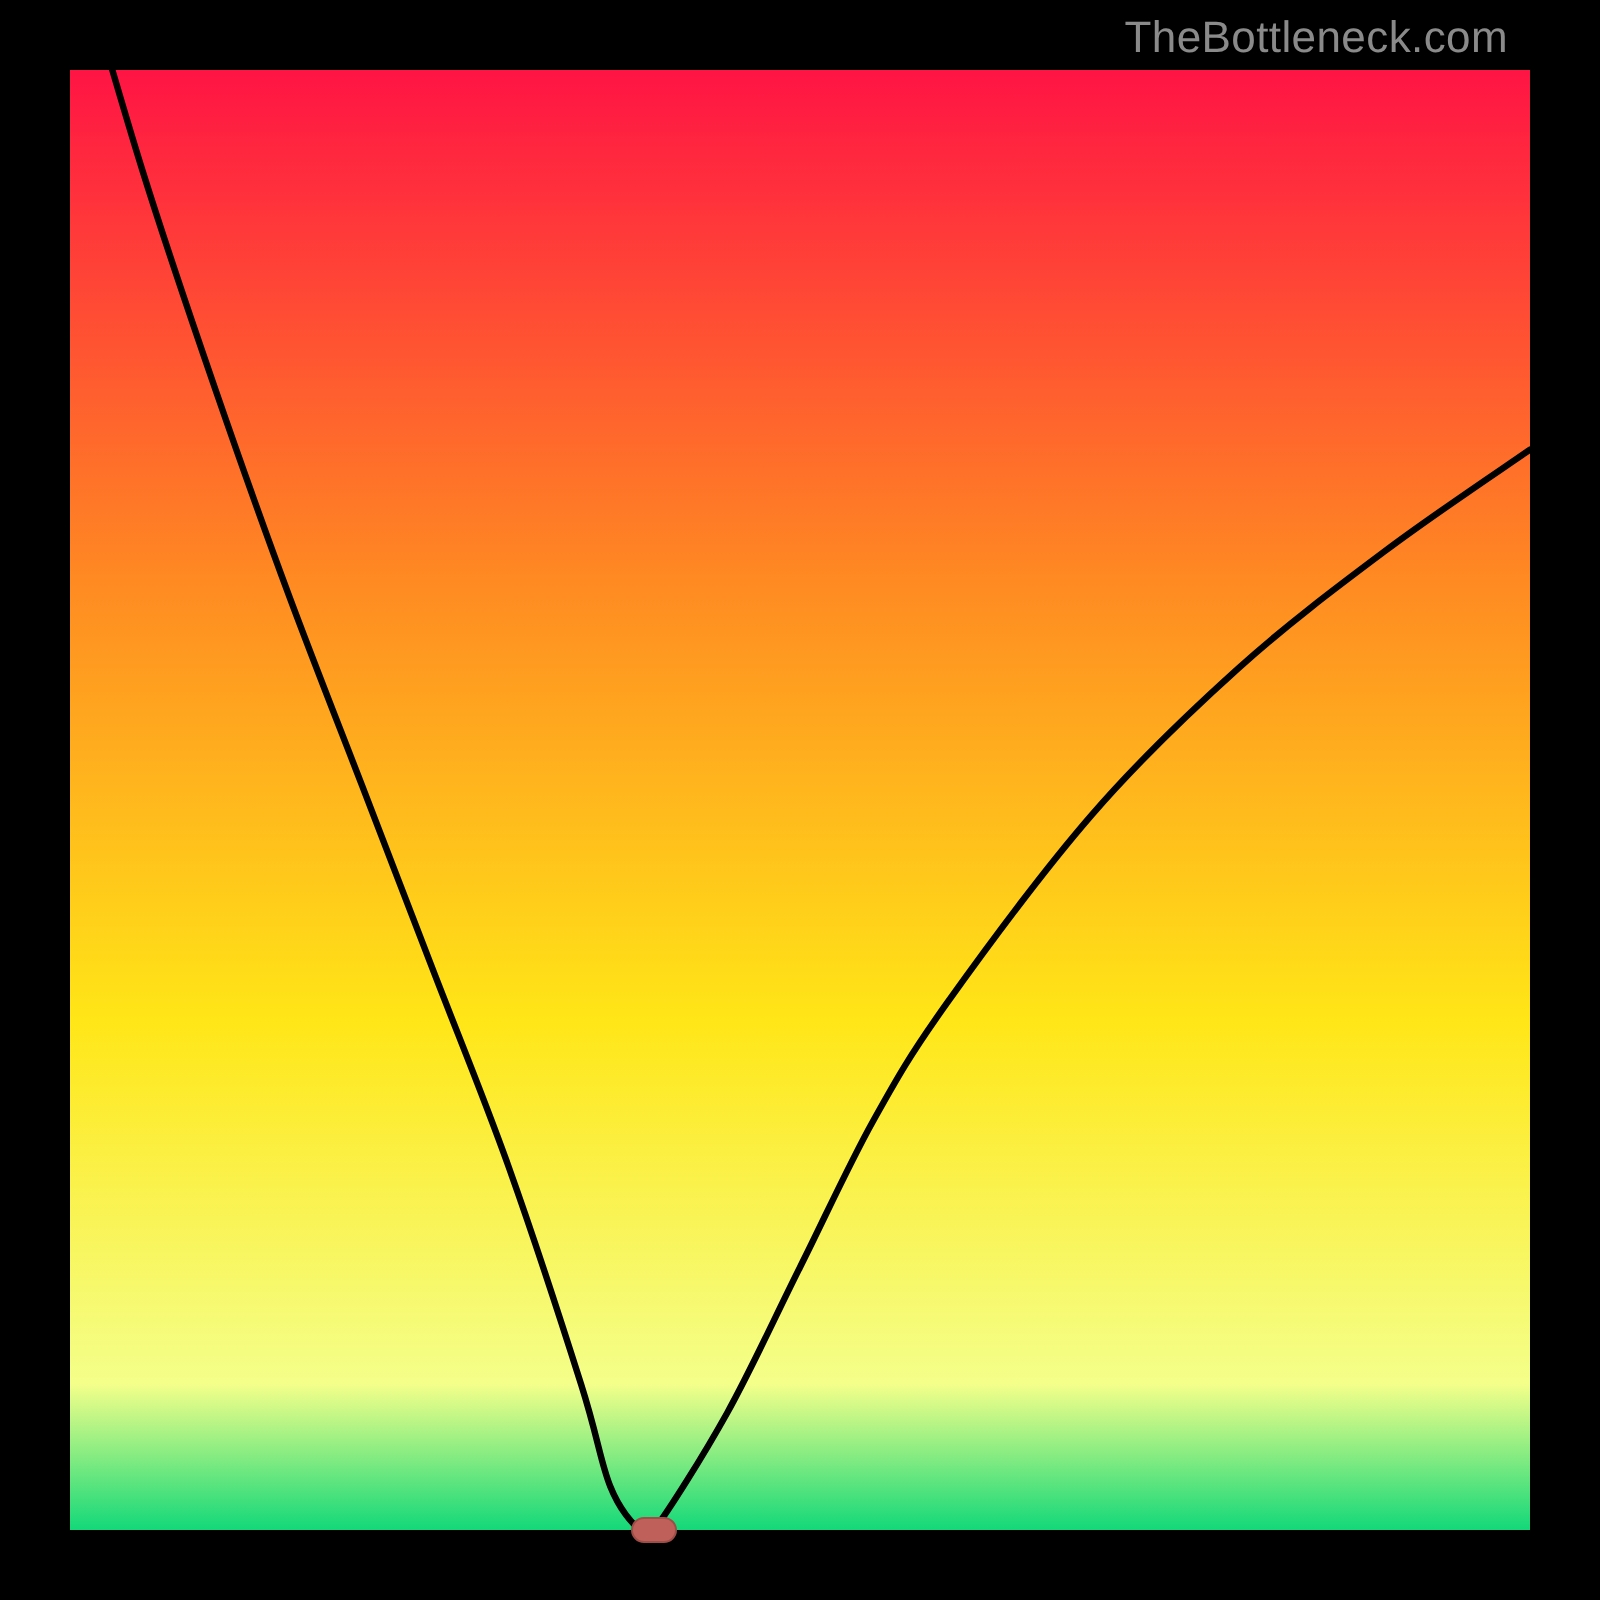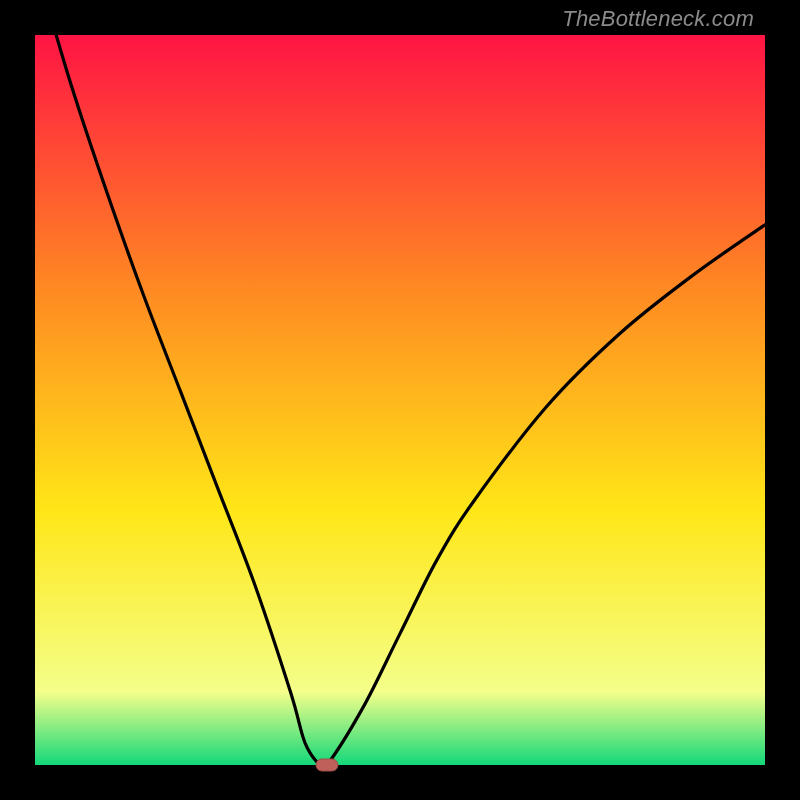--- a/index.html
+++ b/index.html
@@ -8,21 +8,20 @@
     width: 800px;
     height: 800px;
     background: #000;
     overflow: hidden;
   }
   .frame {
     position: relative;
     width: 772px;
     height: 800px;
     background: #000;
-    font-style: italic;
   }
   .watermark {
     position: absolute;
     top: 6px;
     right: 18px;
     font-family: Arial, Helvetica, sans-serif;
     font-size: 22px;
     font-weight: 400;
     color: #8a8a8a;
     letter-spacing: 0.2px;

